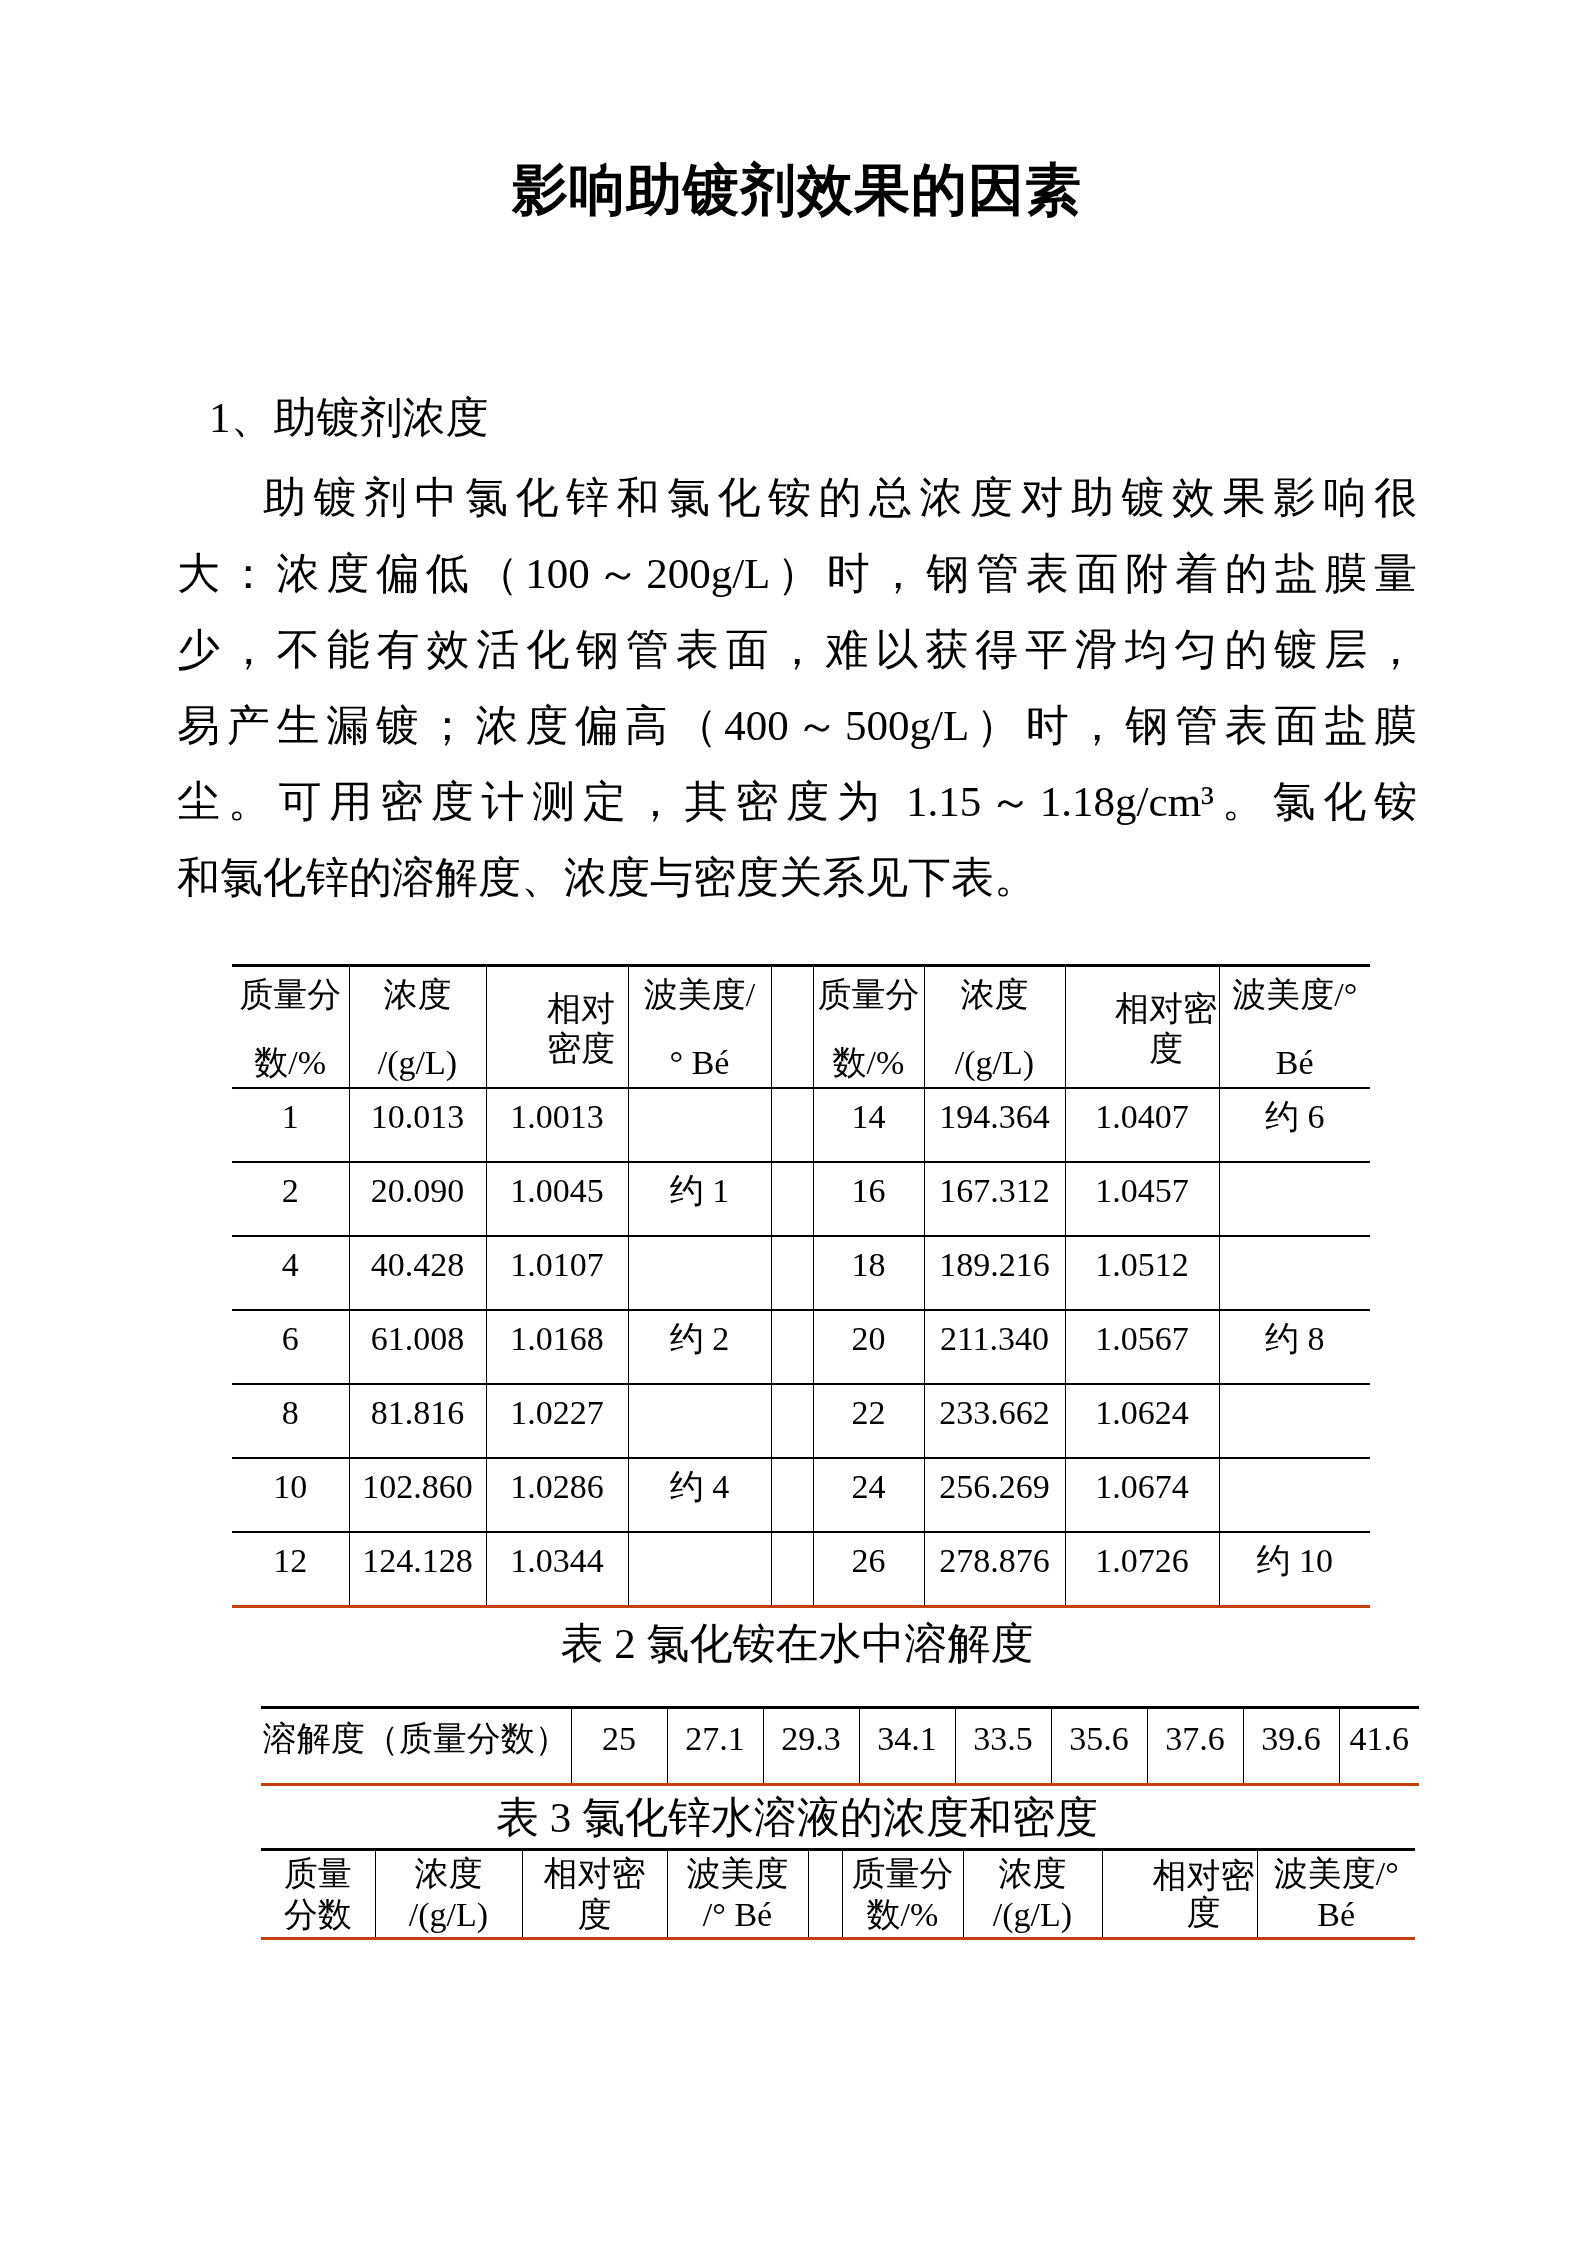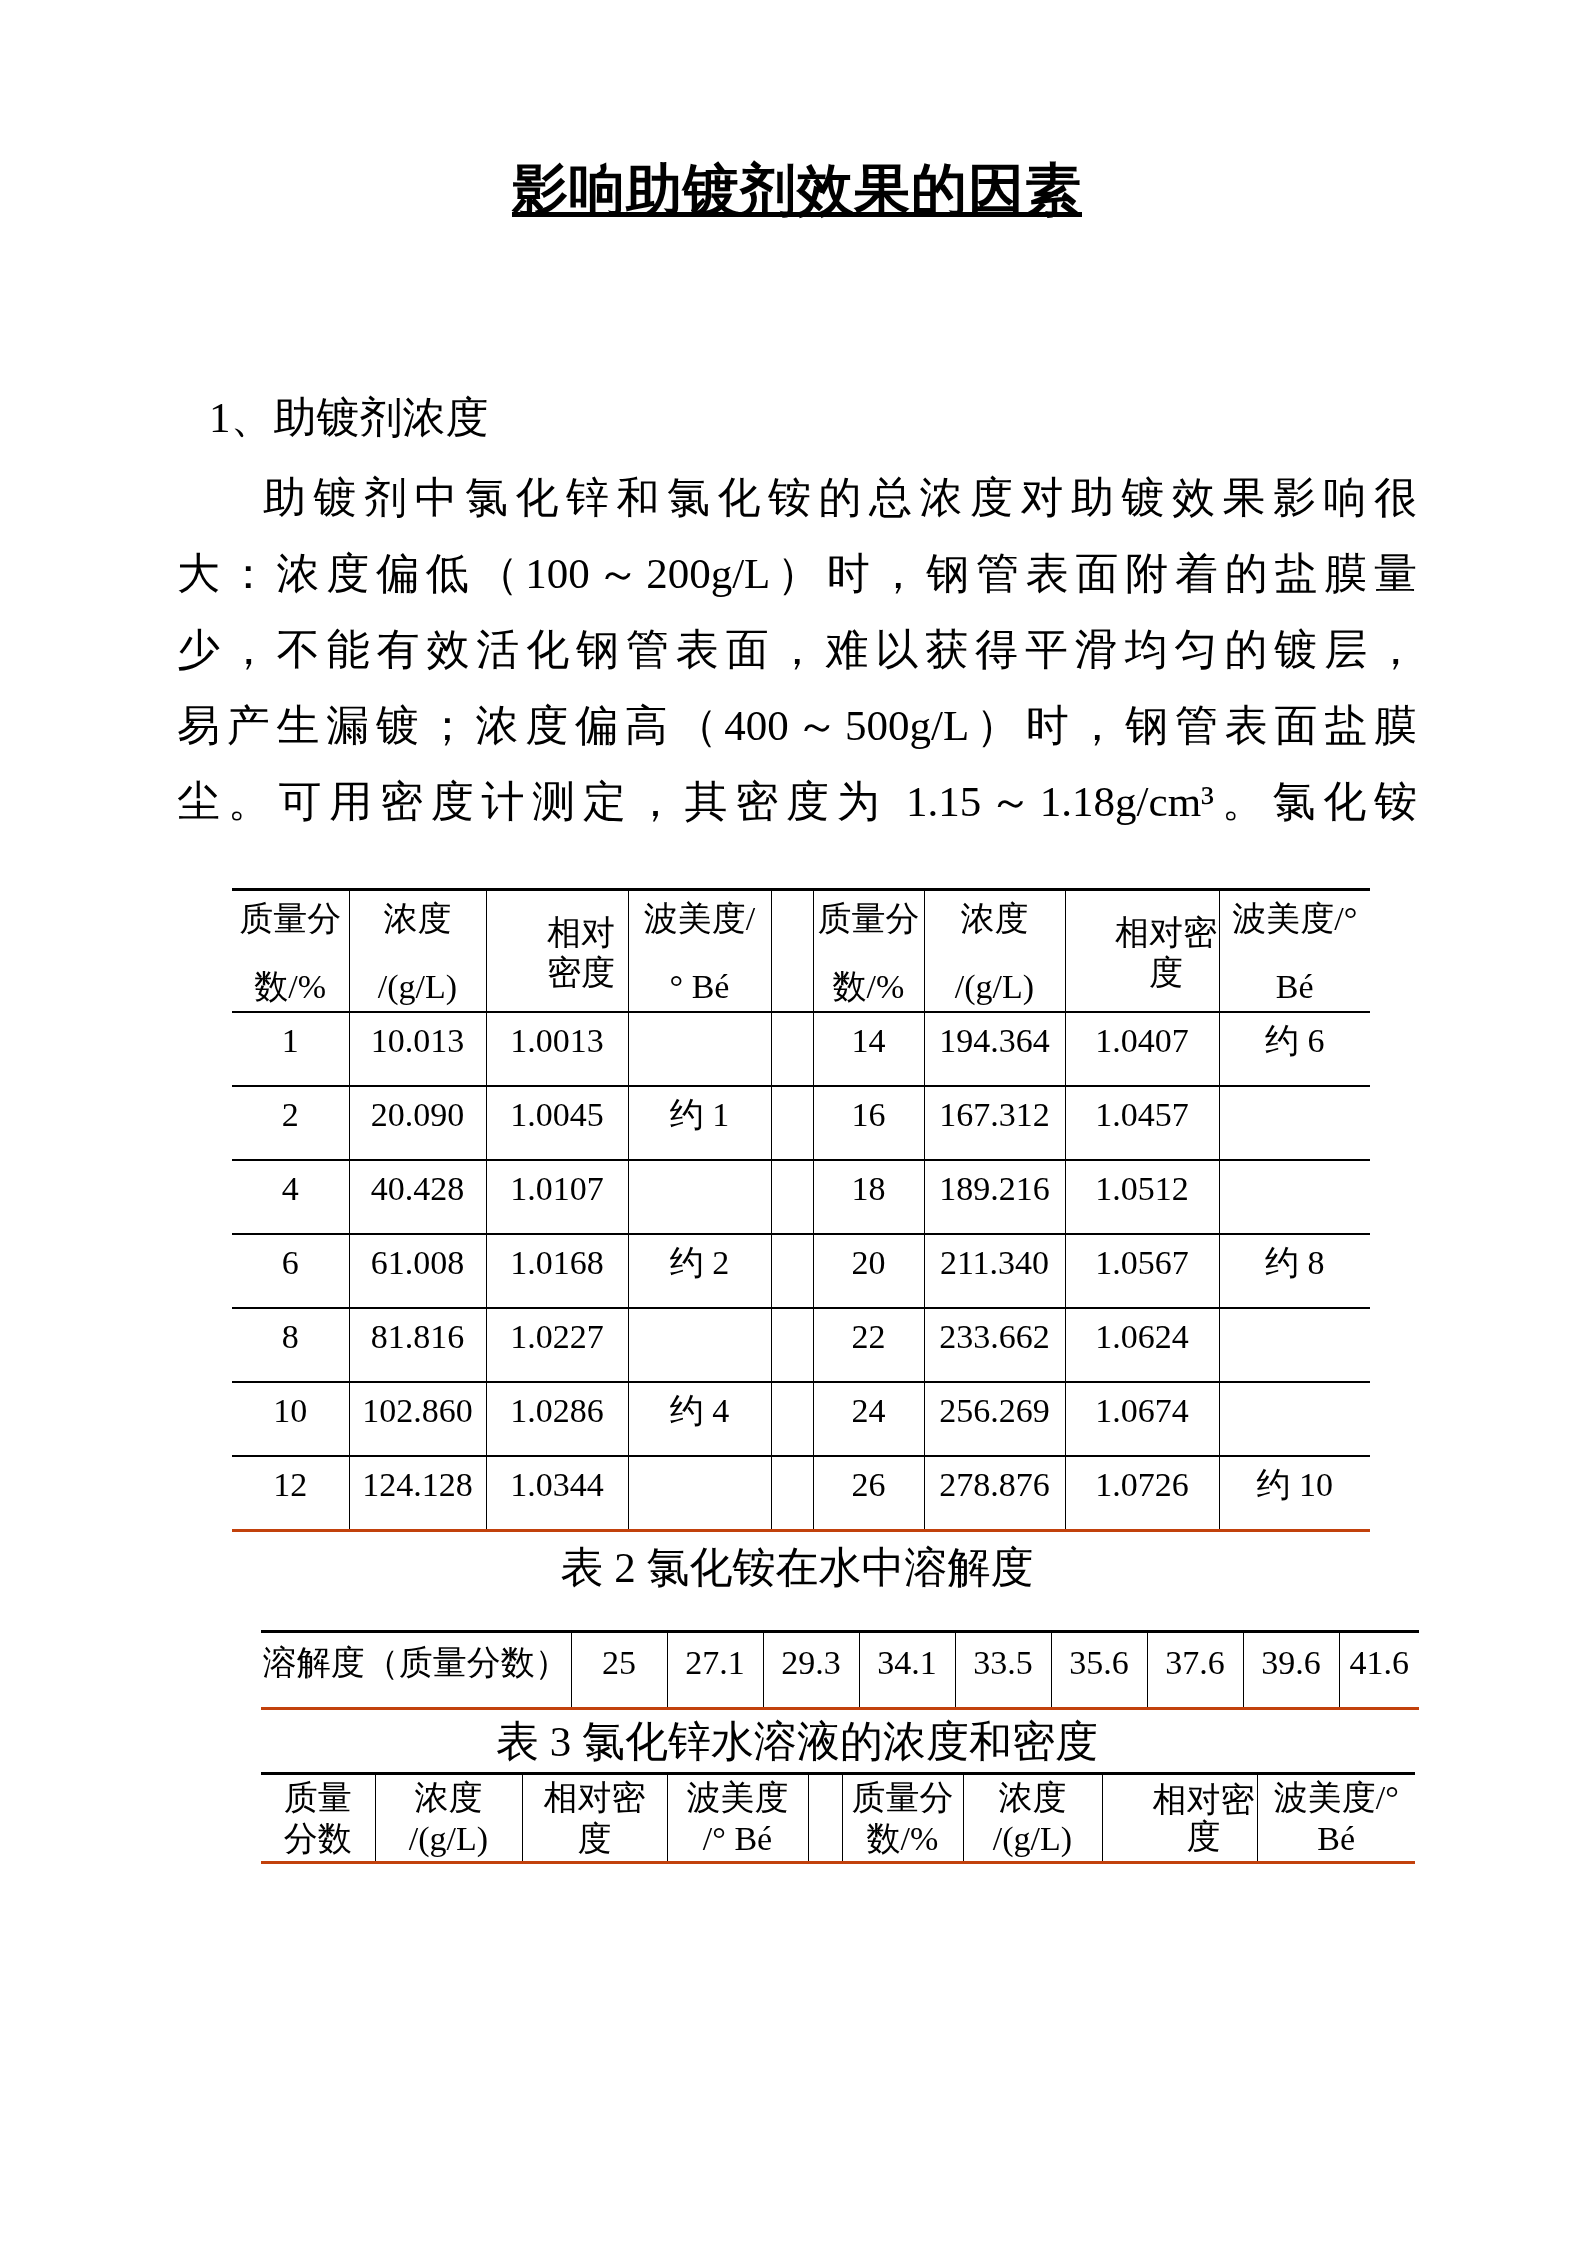--- a/index.html
+++ b/index.html
@@ -13,21 +13,20 @@
     box-sizing:border-box;
     width:1587px;height:2245px;
     padding:150px 170px 0 177px;
   }
   .doc-title{
     font-size:56px;
     font-weight:bold;
     text-align:center;
     line-height:80px;
     letter-spacing:1px;
-    text-decoration:underline;
   }
   .section-heading{
     margin-top:150px;
     margin-left:32px;
     font-size:43px;
     line-height:76px;
   }
   .para{margin-top:4px;}
   .para-line{
     font-size:43px;
@@ -106,20 +105,21 @@
   <div class="doc-title">影响助镀剂效果的因素</div>
 
   <div class="section-heading">1、助镀剂浓度</div>
 
   <div class="para">
     <div class="para-line first">助镀剂中氯化锌和氯化铵的总浓度对助镀效果影响很</div>
     <div class="para-line">大：浓度偏低（100～200g/L）时，钢管表面附着的盐膜量</div>
     <div class="para-line">少，不能有效活化钢管表面，难以获得平滑均匀的镀层，</div>
     <div class="para-line">易产生漏镀；浓度偏高（400～500g/L）时，钢管表面盐膜</div>
     <div class="para-line">尘。可用密度计测定，其密度为 1.15～1.18g/cm³。氯化铵</div>
+    <div class="para-line last">和氯化锌的溶解度、浓度与密度关系见下表。</div>
   </div>
 
 
   <table class="doc-table t1">
     <colgroup>
       <col style="width:117px">
         <col style="width:137px">
         <col style="width:142px">
         <col style="width:143px">
       <col style="width:42px">

